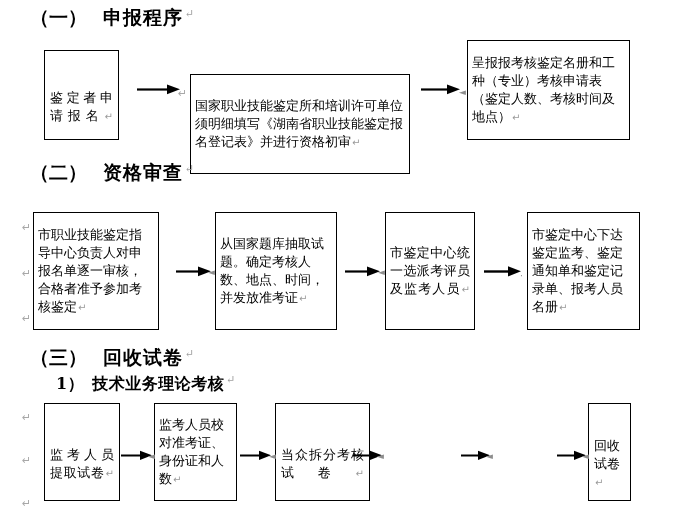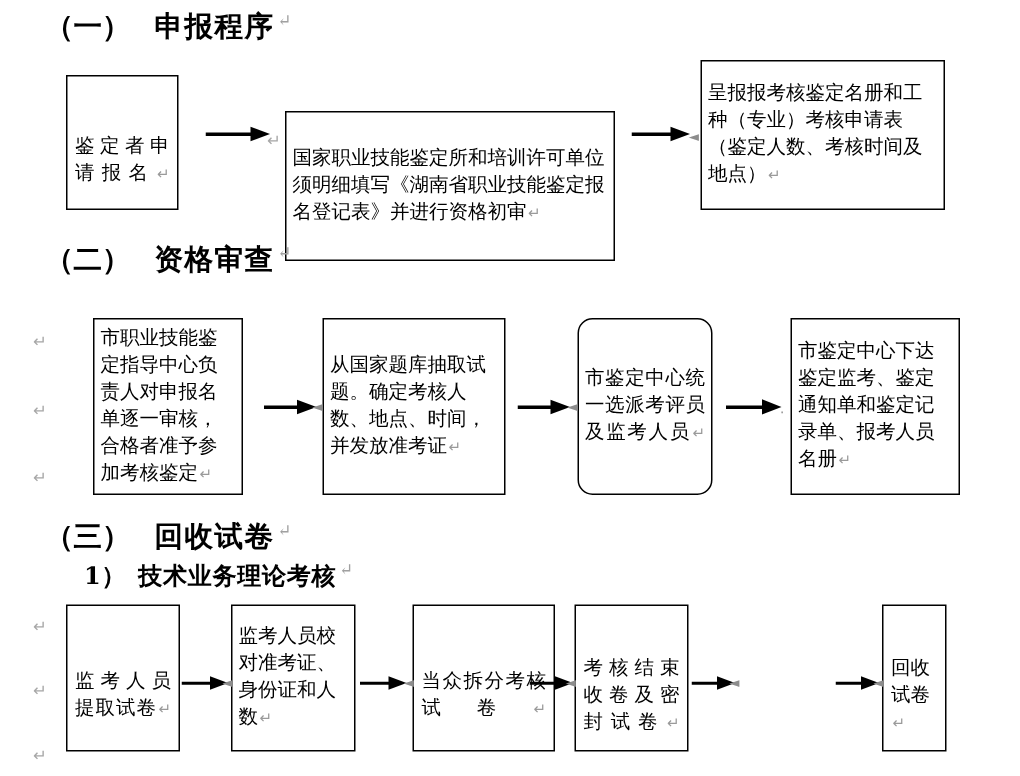--- a/index.html
+++ b/index.html
@@ -152,29 +152,29 @@
   <div class="anchor-mark" style="left:459px; top:88px;">◄</div>
 
   <div class="section-heading" style="left:30px; top:160px;">
     <span class="num">（二）</span><span class="gap"></span><span>资格审查</span><span class="heading-pilcrow">↵</span>
   </div>
 
   <div class="pilcrow" style="left:22px; top:222px;">↵</div>
   <div class="pilcrow" style="left:22px; top:268px;">↵</div>
   <div class="pilcrow" style="left:22px; top:313px;">↵</div>
 
-  <div class="flow-box" style="left:62px; top:212px; width:100px; height:118px;">
+  <div class="flow-box" style="left:33px; top:212px; width:126px; height:118px;">
     <div class="btext">市职业技能鉴定指导中心负责人对申报名单逐一审核，合格者准予参加考核鉴定<span class="pilcrow-inline">↵</span></div>
   </div>
 
   <div class="flow-box" style="left:215px; top:212px; width:122px; height:118px;">
     <div class="btext">从国家题库抽取试题。确定考核人数、地点、时间，并发放准考证<span class="pilcrow-inline">↵</span></div>
   </div>
 
-  <div class="flow-box justify" style="left:385px; top:212px; width:90px; height:118px;border-radius:10px;">
+  <div class="flow-box justify" style="left:385px; top:212px; width:90px; height:118px;">
     <div class="btext">市鉴定中心统一选派考评员及监考人员<span class="pilcrow-inline">↵</span></div>
   </div>
 
   <div class="flow-box" style="left:527px; top:212px; width:113px; height:118px;">
     <div class="btext">市鉴定中心下达鉴定监考、鉴定通知单和鉴定记录单、报考人员名册<span class="pilcrow-inline">↵</span></div>
   </div>
 
   <div class="arrow" style="left:176px; top:265px;">
     <svg width="36" height="12" viewBox="0 0 36 12">
       <path d="M0 6.5 L24 6.5" stroke="#000" stroke-width="2.2" fill="none"></path>
@@ -214,23 +214,20 @@
   </div>
 
   <div class="flow-box" style="left:154px; top:403px; width:83px; height:98px;">
     <div class="btext">监考人员校对准考证、身份证和人数<span class="pilcrow-inline">↵</span></div>
   </div>
 
   <div class="flow-box justify narrow" style="left:275px; top:403px; width:95px; height:98px;">
     <div class="btext">当众拆分考核试卷<span class="pilcrow-inline">↵</span></div>
   </div>
 
-  <div class="flow-box justify narrow" style="left:383px; top:403px; width:76px; height:98px;">
-    <div class="btext">考核结束收卷及密封试卷<span class="pilcrow-inline">↵</span></div>
-  </div>
 
 
   <div class="flow-box narrow" style="left:588px; top:403px; width:43px; height:98px;">
     <div class="btext">回收试卷<span class="pilcrow-inline">↵</span></div>
   </div>
 
   <div class="arrow" style="left:121px; top:449px;">
     <svg width="32" height="12" viewBox="0 0 32 12">
       <path d="M0 6.5 L21 6.5" stroke="#000" stroke-width="2" fill="none"></path>
       <path d="M19 1.8 L31 6.3 L19 10.9 Z" fill="#000"></path>

